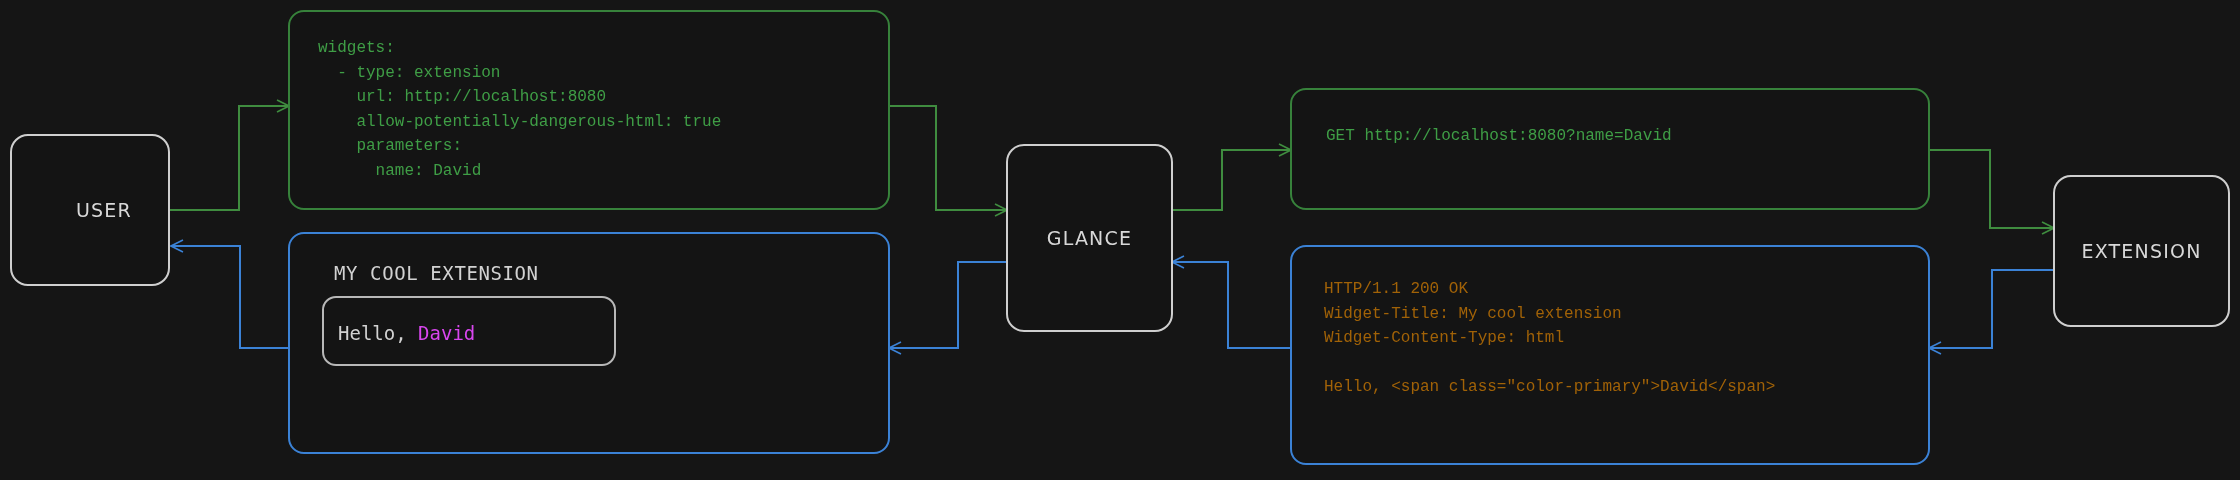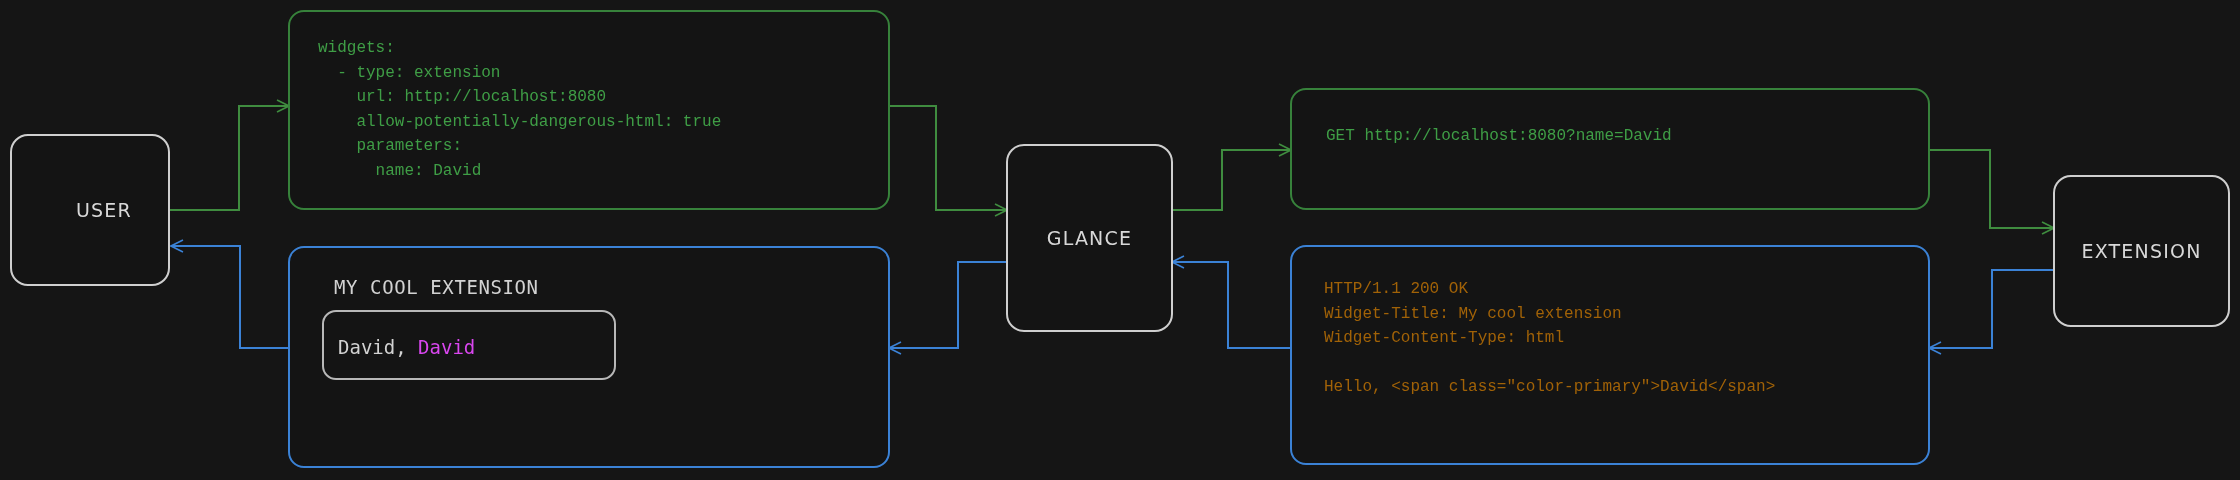--- a/index.html
+++ b/index.html
@@ -157,20 +157,20 @@
   </div>
 
   <div class="cbox blue" id="resp-box" style="left:1290px; top:245px; width:640px; height:220px;">
     <pre class="code blue">HTTP/1.1 200 OK
 Widget-Title: My cool extension
 Widget-Content-Type: html
 
 Hello, &lt;span class="color-primary"&gt;David&lt;/span&gt;</pre>
   </div>
 
-  <div class="cbox blue" id="widget-box" style="left:288px; top:246px; width:602px; height:222px;padding-left:12px;">
+  <div class="cbox blue" id="widget-box" style="left:288px; top:232px; width:602px; height:222px;padding-left:12px;">
     <div id="widget-title">MY COOL EXTENSION</div>
     <div id="widget-card">
-      <div id="widget-card-text"><span>David, </span><span class="accent">David</span></div>
+      <div id="widget-card-text"><span>Hello, </span><span class="accent">David</span></div>
     </div>
   </div>
 
 </div>
 
 </body></html>

